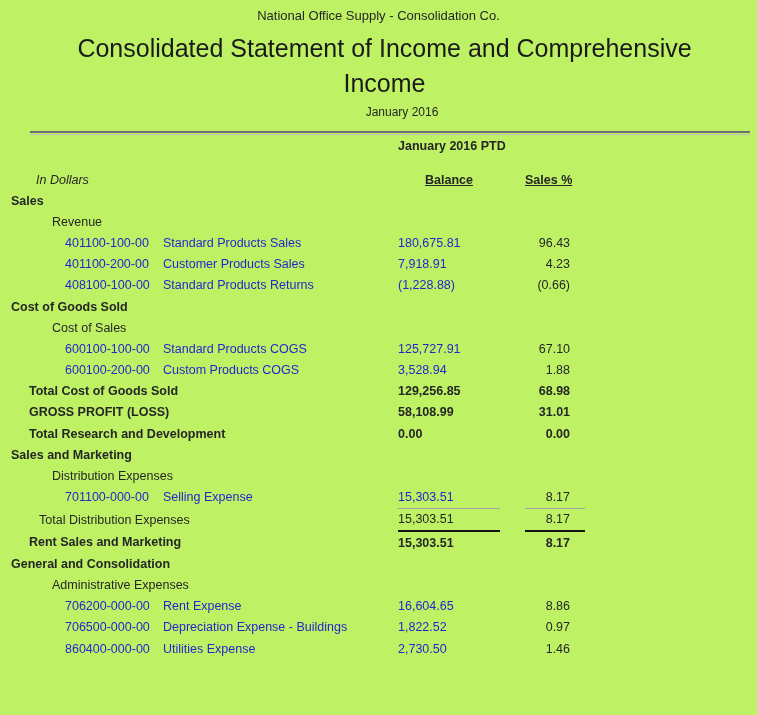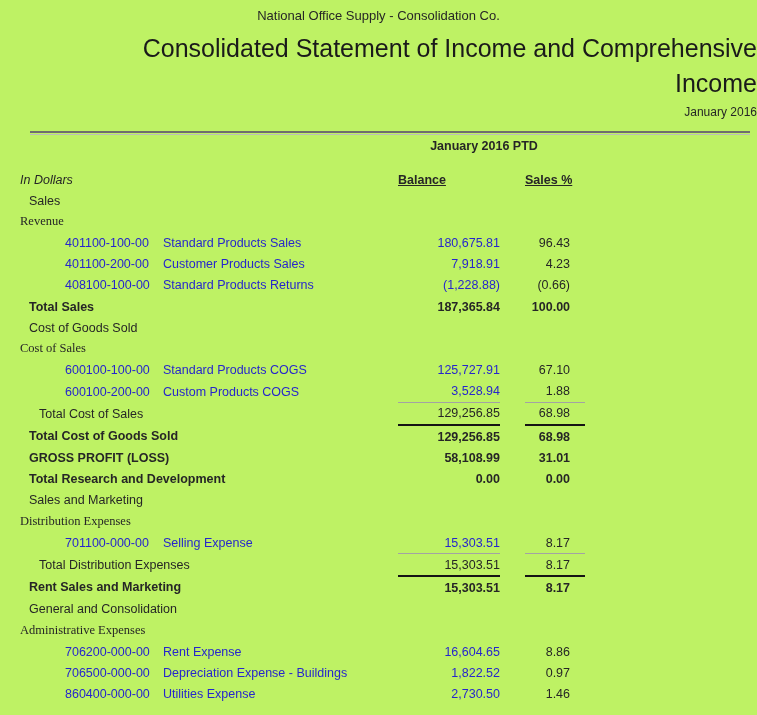--- a/index.html
+++ b/index.html
@@ -11,29 +11,29 @@
     font-family:"Liberation Sans","DejaVu Sans",sans-serif;
     color:#262626;
   }
   .company {
     text-align:center;
     padding-top:7px;
     font-size:13px;
     line-height:18px;
   }
   .title {
-    text-align:right;
+    text-align:center;
     font-size:25px;
     line-height:35px;
     margin-top:6px;
     color:#1a1a1a;
     margin-left:12px;
   }
   .period {
-    text-align:right;
+    text-align:center;
     font-size:12px;
     margin-top:4px;
     line-height:15px;
     padding-left:47px;
   }
   .double-rule { margin:11px 7px 0 30px; }
   .rule-dark  { height:2px; background:#6e6e6e; }
   .rule-light { height:1px; background:#bcbcbc; margin-top:1px; }
 
   table.report {
@@ -45,35 +45,35 @@
   col.c1 { width:398px; }
   col.c2 { width:102px; }
   col.c3 { width:25px;  }
   col.c4 { width:60px;  }
 
   td { padding:0; font-size:12.5px; vertical-align:middle; white-space:nowrap; overflow:hidden; }
 
   tr.ptd-row td {
     height:22px;
     font-weight:bold;
-    text-align:center;
+    text-align:left;
     padding-right:15px;
     vertical-align:middle;
   }
   tr.colhead td { height:30px; vertical-align:bottom; padding-bottom:3px; }
-  .units { font-style:italic; padding-left:20px; }
-  .colh  { font-weight:bold; text-decoration:underline; text-align:left; }
+  .units { font-style:italic; padding-left:36px; }
+  .colh  { font-weight:bold; text-decoration:underline; text-align:center; }
   .colh.pct { padding-right:15px; }
 
   tr.row td { height:21.2px; }
-  .c-bal { text-align:right; }
+  .c-bal { }
   .c-pct { text-align:right; padding-right:15px;margin-left:42px; }
 
-  tr.section .c-label { padding-left:29px; font-weight:normal;margin-top:32px; }
-  tr.subsection .c-label { padding-left:20px;font-family:Liberation Serif, serif; }
+  tr.section .c-label { padding-left:11px; font-weight:bold;margin-top:32px; }
+  tr.subsection .c-label { padding-left:52px; }
   tr.subtotal .c-label { padding-left:39px; }
   tr.total .c-label { padding-left:29px; font-weight:bold; }
   tr.total .c-bal, tr.total .c-pct { font-weight:bold; }
   tr.account .c-label { padding-left:65px;margin-left:24px; }
 
   .acct-num { display:inline-block; width:98px; color:#2626cc; cursor:pointer; }
   .acct-name { color:#2626cc; cursor:pointer; }
   tr.account .c-bal { color:#2626cc; cursor:pointer; }
 
   tr.subtotal .c-bal, tr.subtotal .c-pct {
@@ -143,26 +143,20 @@
           <td class="c-bal">7,918.91</td>
           <td class="c-gap"></td>
           <td class="c-pct">4.23</td>
         </tr>
         <tr class="row account">
           <td class="c-label"><span class="acct-num">408100-100-00</span><span class="acct-name">Standard Products Returns</span></td>
           <td class="c-bal">(1,228.88)</td>
           <td class="c-gap"></td>
           <td class="c-pct">(0.66)</td>
         </tr>
-        <tr class="row total">
-          <td class="c-label">Total Sales</td>
-          <td class="c-bal">187,365.84</td>
-          <td class="c-gap"></td>
-          <td class="c-pct">100.00</td>
-        </tr>
         <tr class="row section">
           <td class="c-label">Cost of Goods Sold</td>
           <td class="c-bal"></td>
           <td class="c-gap"></td>
           <td class="c-pct"></td>
         </tr>
         <tr class="row subsection">
           <td class="c-label">Cost of Sales</td>
           <td class="c-bal"></td>
           <td class="c-gap"></td>
@@ -172,26 +166,20 @@
           <td class="c-label"><span class="acct-num">600100-100-00</span><span class="acct-name">Standard Products COGS</span></td>
           <td class="c-bal">125,727.91</td>
           <td class="c-gap"></td>
           <td class="c-pct">67.10</td>
         </tr>
         <tr class="row account">
           <td class="c-label"><span class="acct-num">600100-200-00</span><span class="acct-name">Custom Products COGS</span></td>
           <td class="c-bal">3,528.94</td>
           <td class="c-gap"></td>
           <td class="c-pct">1.88</td>
-        </tr>
-        <tr class="row subtotal">
-          <td class="c-label">Total Cost of Sales</td>
-          <td class="c-bal">129,256.85</td>
-          <td class="c-gap"></td>
-          <td class="c-pct">68.98</td>
         </tr>
         <tr class="row total">
           <td class="c-label">Total Cost of Goods Sold</td>
           <td class="c-bal">129,256.85</td>
           <td class="c-gap"></td>
           <td class="c-pct">68.98</td>
         </tr>
         <tr class="row total">
           <td class="c-label">GROSS PROFIT (LOSS)</td>
           <td class="c-bal">58,108.99</td>

